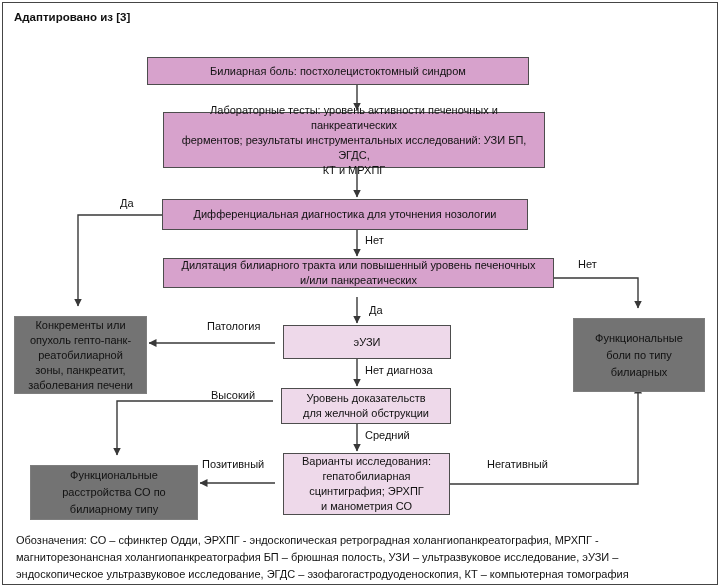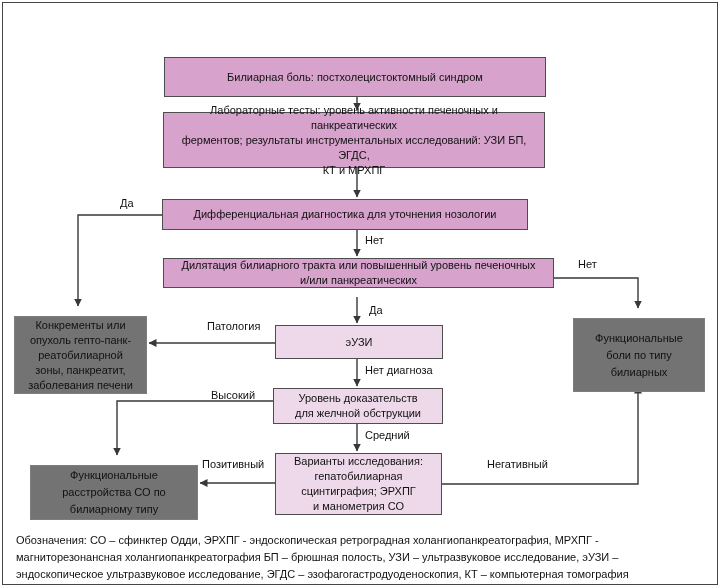--- a/index.html
+++ b/index.html
@@ -10,36 +10,37 @@
   #frame{position:absolute;inset:2px;border:1.5px solid #454545;pointer-events:none;}
   #caption{position:absolute;left:14px;top:10px;font-size:11.5px;line-height:15px;font-weight:bold;}
   #caption .prefix{font-style:italic;font-weight:bold;}
   svg.wires{position:absolute;left:0;top:0;width:720px;height:587px;}
   .node{
     position:absolute;display:flex;align-items:center;justify-content:center;
     text-align:center;font-size:11px;line-height:15px;white-space:pre-line;
     border:1.2px solid #4d4d4d;box-sizing:border-box;padding:2px 6px;
   }
   .pink-dark{background:#d7a2cc;}
-  .pink-light{background:#eed9ea;}
+  .pink-light{background:#eed9ea;margin-left:8px;}
   .gray{background:#737373;border-color:#7e7e7e;margin-top:8px;}
   .lh17{line-height:17px;text-align:center;}
   .edge-label{position:absolute;font-size:11px;white-space:nowrap;}
   #legend{
     position:absolute;left:16px;top:532px;width:692px;
     font-size:11px;line-height:17px;white-space:pre-line;
   }
 </style>
 </head>
 <body>
 
 <div id="stage">
   <div id="frame"></div>
 
   <div id="caption">
+    <div>Адаптировано из [3]</div>
   </div>
 
   <svg class="wires" viewBox="0 0 720 587">
     <defs>
       <marker id="ah" viewBox="0 0 8 8" refX="7.5" refY="4" markerWidth="8" markerHeight="8" markerUnits="userSpaceOnUse" orient="auto">
         <path d="M0,0 L8,4 L0,8 Z" fill="#383838"></path>
       </marker>
     </defs>
     <g stroke="#383838" stroke-width="1.4" fill="none">
       <line x1="357" y1="85" x2="357" y2="110" marker-end="url(#ah)"></line>
@@ -50,21 +51,21 @@
       <line x1="357" y1="297" x2="357" y2="323" marker-end="url(#ah)"></line>
       <line x1="275" y1="343" x2="149" y2="343" marker-end="url(#ah)"></line>
       <line x1="357" y1="359" x2="357" y2="386" marker-end="url(#ah)"></line>
       <polyline points="273,401 117,401 117,455" marker-end="url(#ah)"></polyline>
       <line x1="357" y1="424" x2="357" y2="451" marker-end="url(#ah)"></line>
       <line x1="275" y1="483" x2="200" y2="483" marker-end="url(#ah)"></line>
       <polyline points="442,484 638,484 638,386" marker-end="url(#ah)"></polyline>
     </g>
   </svg>
 
-  <div class="node pink-dark" style="left:164px;top:57px;width:382px;height:40px;">Билиарная боль: постхолецистоктомный синдром</div>
+  <div class="node pink-dark" style="left:147px;top:57px;width:382px;height:28px;">Билиарная боль: постхолецистоктомный синдром</div>
 
   <div class="node pink-dark" style="left:163px;top:112px;width:382px;height:56px;">Лабораторные тесты: уровень активности печеночных и панкреатических
 ферментов; результаты инструментальных исследований: УЗИ БП, ЭГДС,
 КТ и МРХПГ</div>
 
   <div class="node pink-dark" style="left:162px;top:199px;width:366px;height:31px;">Дифференциальная диагностика для уточнения нозологии</div>
 
   <div class="node pink-dark" style="left:163px;top:258px;width:391px;height:30px;">Дилятация билиарного тракта или повышенный уровень печеночных
 и/или панкреатических</div>
 

